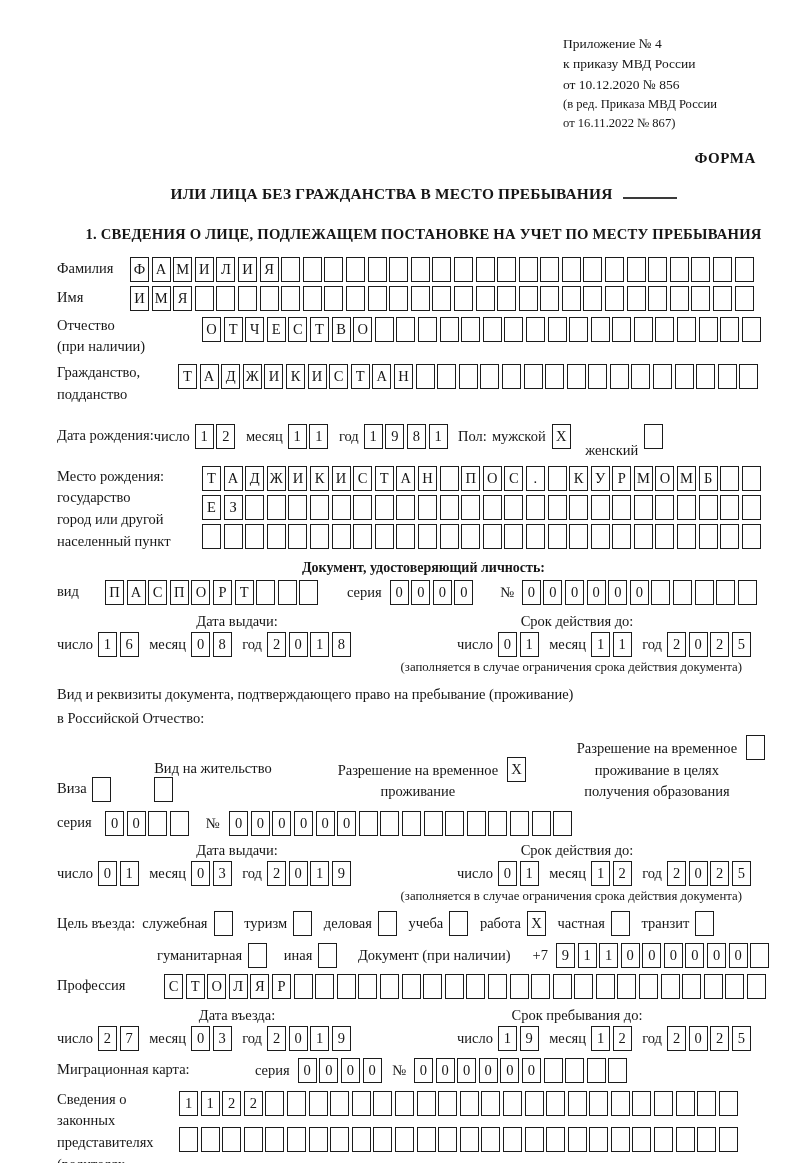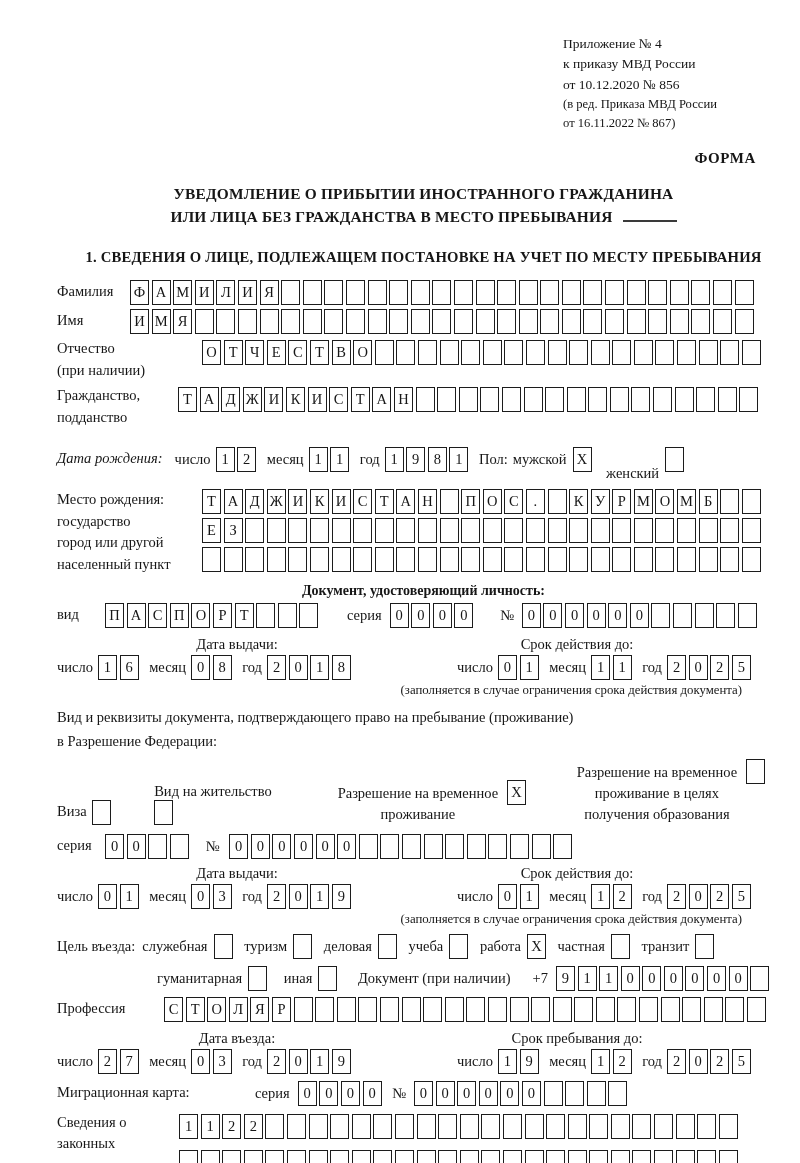--- a/index.html
+++ b/index.html
@@ -51,21 +51,20 @@
     <div>Приложение № 4</div>
     <div>к приказу МВД России</div>
     <div>от 10.12.2020 № 856</div>
     <div class="edition">(в ред. Приказа МВД России</div>
     <div class="edition">от 16.11.2022 № 867)</div>
   </div>
 
   <div class="forma">ФОРМА</div>
 
   <div class="title">
-    <div>УВЕДОМЛЕНИЕ О ПРИБЫТИИ ИНОСТРАННОГО ГРАЖДАНИНА</div>
     <div><span>ИЛИ ЛИЦА БЕЗ ГРАЖДАНСТВА В МЕСТО ПРЕБЫВАНИЯ</span><span class="underline"></span></div>
   </div>
 
   <div class="section-heading">1. СВЕДЕНИЯ О ЛИЦЕ, ПОДЛЕЖАЩЕМ ПОСТАНОВКЕ НА УЧЕТ ПО МЕСТУ ПРЕБЫВАНИЯ</div>
 
   <div class="row vcenter" style="margin-top:14px;">
     <span class="lbl w73">Фамилия</span>
     <span class="cells">
         <span class="cell">Ф</span>
         <span class="cell">А</span>
@@ -199,21 +198,21 @@
         <span class="cell"></span>
         <span class="cell"></span>
         <span class="cell"></span>
         <span class="cell"></span>
         <span class="cell"></span>
         <span class="cell"></span>
       </span>
   </div>
 
   <div class="row vcenter" style="margin-top:8px;">
-    <span class="lbl" style="margin-right:12px;font-style:italic;">Дата рождения:</span>
+    <span class="lbl" style="">Дата рождения:</span>
     <span class="dgroup">
       <span class="dl">число</span>
       <span class="cells">
           <span class="cell">1</span>
           <span class="cell">2</span>
         </span>
       <span class="dl">месяц</span>
       <span class="cells">
           <span class="cell">1</span>
           <span class="cell">1</span>
@@ -414,21 +413,21 @@
           <span class="cell">0</span>
           <span class="cell">2</span>
           <span class="cell">5</span>
         </span>
     </span>
   </div>
   <div class="note-right">(заполняется в случае ограничения срока действия документа)</div>
 
   <div class="intro">
     <div>Вид и реквизиты документа, подтверждающего право на пребывание (проживание)</div>
-    <div>в Разрешение Федерации:</div>
+    <div>в Российской Отчество:</div>
   </div>
 
   <div class="resopts">
     <span class="opt">
       <span class="opt1lbl">Виза</span>
       <span class="cells">
           <span class="cell"></span>
         </span>
     </span>
     <span class="opt" style="margin-left:9px;flex-direction:column;">

